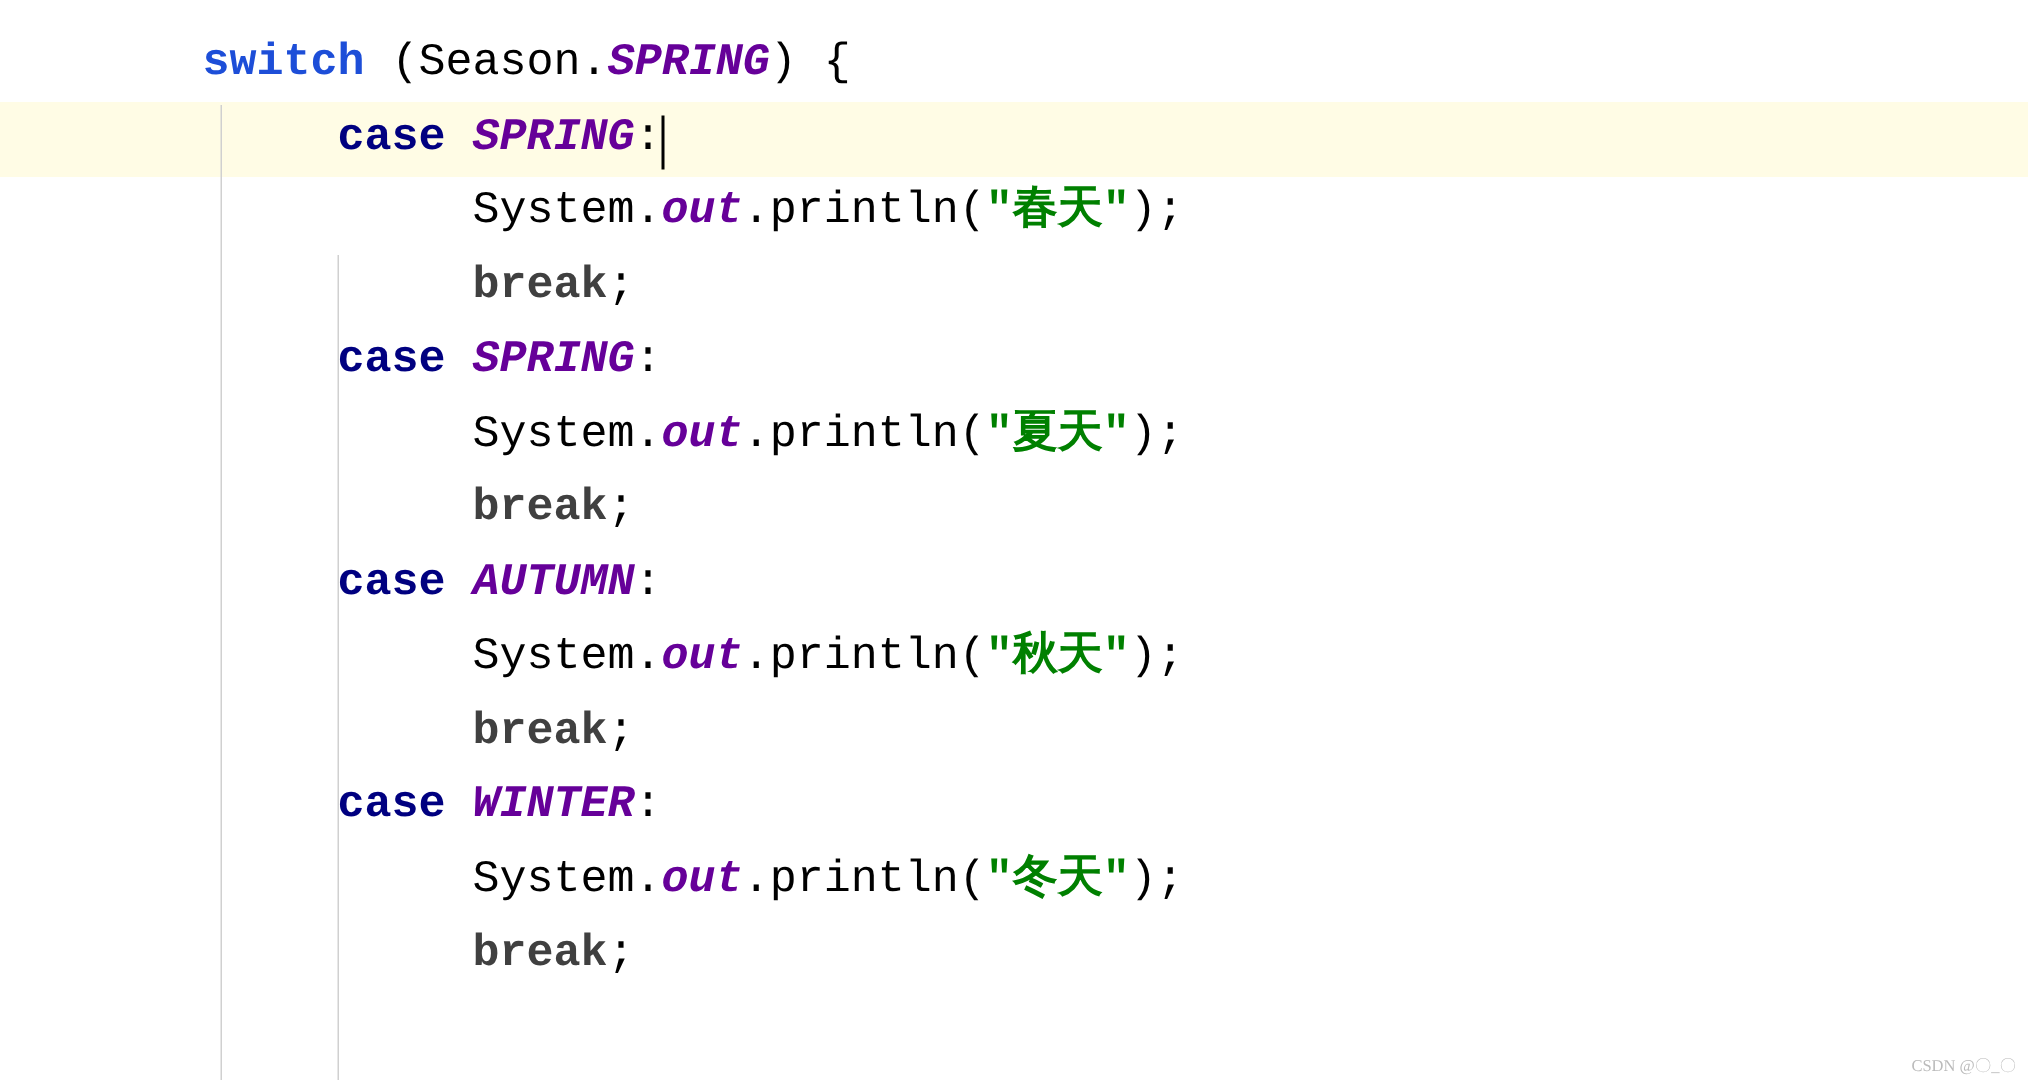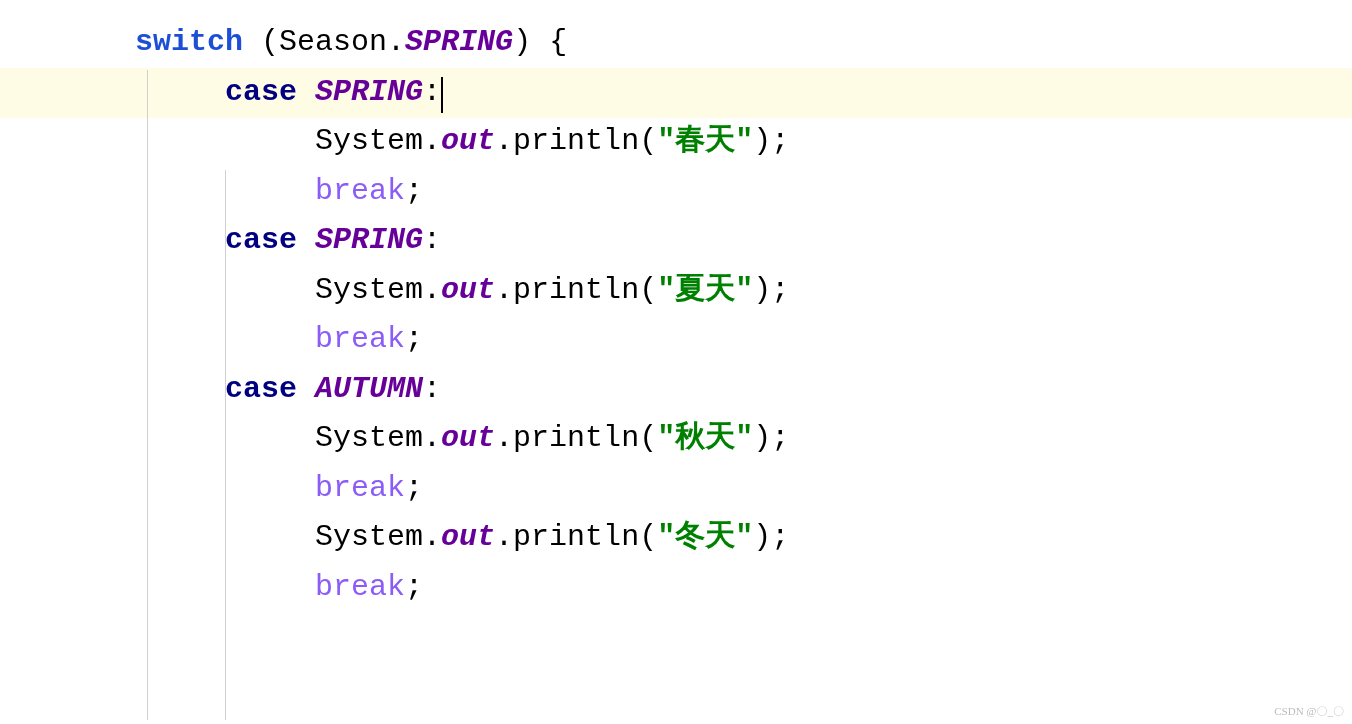--- a/index.html
+++ b/index.html
@@ -36,21 +36,21 @@
     }
     .indent-guide {
       position: absolute;
       width: 1px;
       background: #d0d0d0;
       top: 0;
       bottom: 0;
     }
     .kw-switch { color: #1d4ed8; font-weight: bold; }
     .kw-case { color: #000080; font-weight: bold; }
-    .kw-break { color: #8b5cf6; font-weight: normal; }
+    .kw-break { color: #404040; font-weight: bold; }
     .class-name { color: #000000; margin-top: 24px; }
     .enum-const { color: #660099; font-style: italic; font-weight: bold; }
     .static-field { color: #660099; font-style: italic; font-weight: bold; }
     .method { color: #000000; }
     .string { color: #008000; font-weight: bold; }
     .comment { color: #808080; font-style: italic; }
     .punct { color: #000000; }
     .paren { color: #000000; }
     .brace { color: #000000; }
     .cursor {
@@ -96,20 +96,21 @@
   <div class="line">          <span class="class-name">System</span><span class="punct">.</span><span class="static-field">out</span><span class="punct">.</span><span class="method">println</span><span class="paren">(</span><span class="string">"夏天"</span><span class="paren">);</span></div>
 
   <div class="line">          <span class="kw-break">break</span><span class="punct">;</span></div>
 
   <div class="line">     <span class="kw-case">case</span><span> </span><span class="enum-const">AUTUMN</span><span class="punct">:</span></div>
 
   <div class="line">          <span class="class-name">System</span><span class="punct">.</span><span class="static-field">out</span><span class="punct">.</span><span class="method">println</span><span class="paren">(</span><span class="string">"秋天"</span><span class="paren">);</span></div>
 
   <div class="line">          <span class="kw-break">break</span><span class="punct">;</span></div>
 
+  <div class="line">     <span class="kw-case">case</span><span> </span><span class="enum-const">WINTER</span><span class="punct">:</span></div>
 
   <div class="line">          <span class="class-name">System</span><span class="punct">.</span><span class="static-field">out</span><span class="punct">.</span><span class="method">println</span><span class="paren">(</span><span class="string">"冬天"</span><span class="paren">);</span></div>
 
   <div class="line">          <span class="kw-break">break</span><span class="punct">;</span></div>
 
   <div class="guides-container">
     <div class="indent-guide" style="left:12px;"></div>
     <div class="indent-guide" style="left:90px; top:100px;"></div>
   </div>
 </div>

